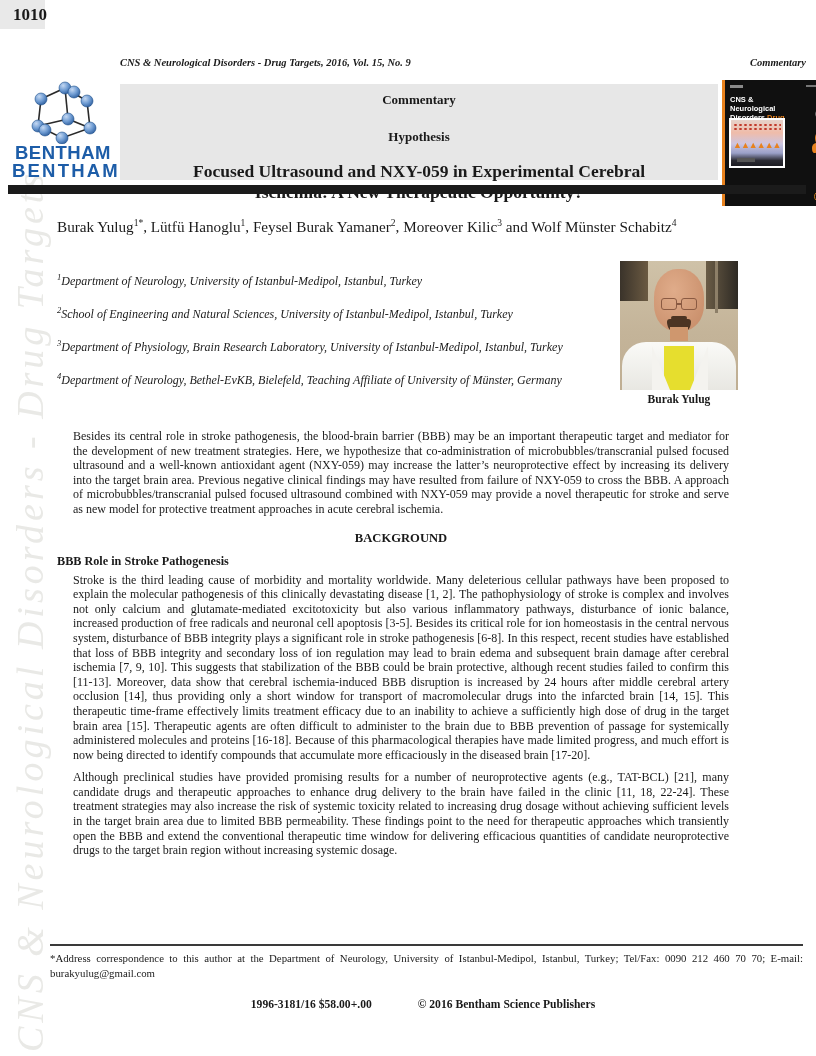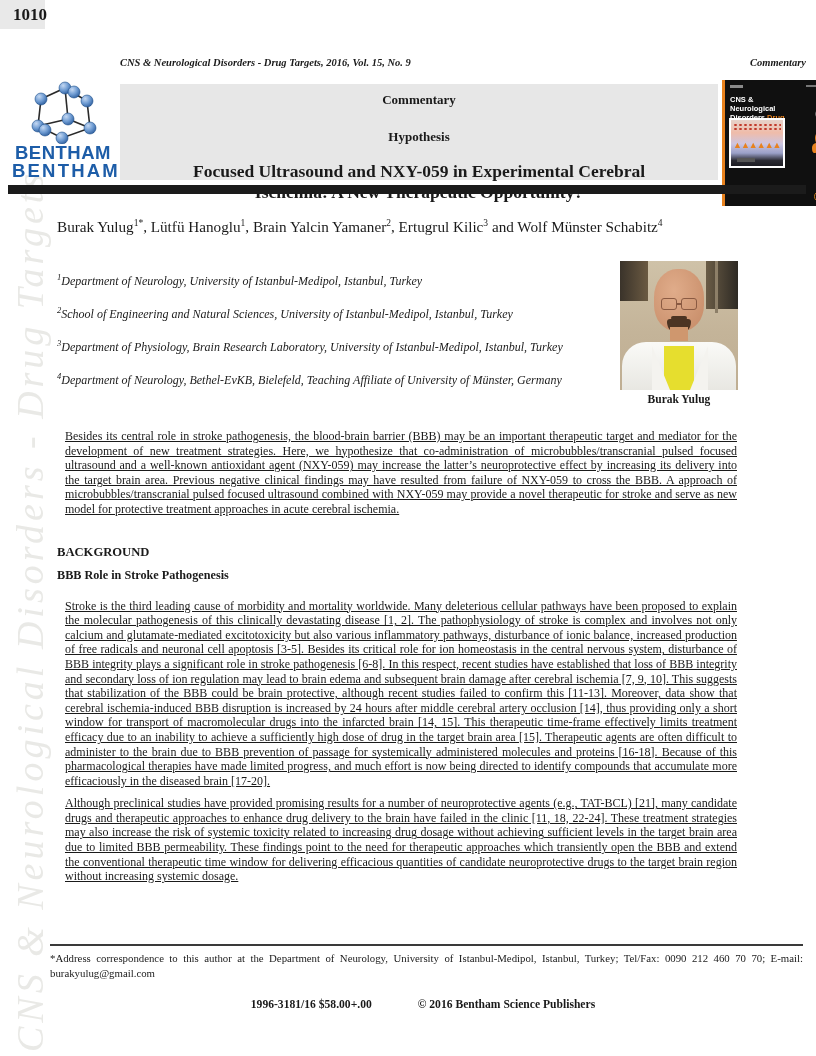--- a/index.html
+++ b/index.html
@@ -141,23 +141,23 @@
     background:linear-gradient(#fafaf7,#e8e7e2); border-radius:24px 24px 0 0; }
   .shirt { position:absolute; left:44px; bottom:0; width:30px; height:44px; background:#e6de2e; }
   .lapel { position:absolute; bottom:0; width:18px; height:44px; background:#f4f3ef; }
   .lapel.l { left:32px; clip-path:polygon(0 0, 100% 100%, 0 100%); }
   .lapel.r { right:30px; clip-path:polygon(100% 0, 100% 100%, 0 100%); }
   .photo-caption { margin-top:3px; text-align:center; font-weight:bold; font-size:11.5px; }
 
   
   .content { position:absolute; left:57px; top:429px; width:688px; }
   .content h2 { margin:0 0 8px; font-size:12.6px; font-weight:bold; }
-  .content h2.spaced { margin-top:28px; }
-  .content h3 { margin:0 0 16px; font-size:12.2px; font-weight:bold; }
-  .content p { margin:0 8px 8px; font-size:12px; line-height:14.6px; text-align:justify;text-decoration:underline; }
+  .content h2.spaced { margin-top:14px;text-align:center; }
+  .content h3 { margin:0 0 4px; font-size:12.2px; font-weight:bold; }
+  .content p { margin:0 16px 8px; font-size:12px; line-height:14.6px; text-align:justify; }
 
   
   .footnote {
     position:absolute; left:50px; top:944px; width:753px;
     border-top:2px solid #3a3a3a; padding-top:5px;
     font-size:10.8px; line-height:15px; text-align:justify;
   }
 
   
   .footer {
@@ -237,21 +237,21 @@
     </div>
     <div class="blob b1"></div>
     <div class="blob b2"></div>
     <div class="blob b3"></div>
     <div class="cover-emblem"></div>
   </div>
 
   <div class="rule-bar"></div>
 
   <div class="authors">
-    <span>Burak Yulug</span><sup>1*</sup><span>, </span><span>Lütfü Hanoglu</span><sup>1</sup><span>, </span><span>Brain Yalcin Yamaner</span><sup>2</sup><span>, </span><span>Ertugrul Kilic</span><sup>3</sup><span> and </span><span>Wolf Münster Schabitz</span><sup>4</sup>
+    <span>Burak Yulug</span><sup>1*</sup><span>, </span><span>Lütfü Hanoglu</span><sup>1</sup><span>, </span><span>Feysel Burak Yamaner</span><sup>2</sup><span>, </span><span>Moreover Kilic</span><sup>3</sup><span> and </span><span>Wolf Münster Schabitz</span><sup>4</sup>
   </div>
 
   <div class="affiliations">
     <p><sup>1</sup><span>Department of Neurology, University of Istanbul-Medipol, Istanbul, Turkey</span></p>
     <p><sup>2</sup><span>School of Engineering and Natural Sciences, University of Istanbul-Medipol, Istanbul, Turkey</span></p>
     <p><sup>3</sup><span>Department of Physiology, Brain Research Laboratory, University of Istanbul-Medipol, Istanbul, Turkey</span></p>
     <p><sup>4</sup><span>Department of Neurology, Bethel-EvKB, Bielefeld, Teaching Affiliate of University of Münster, Germany</span></p>
   </div>
 
   <div class="photo">

